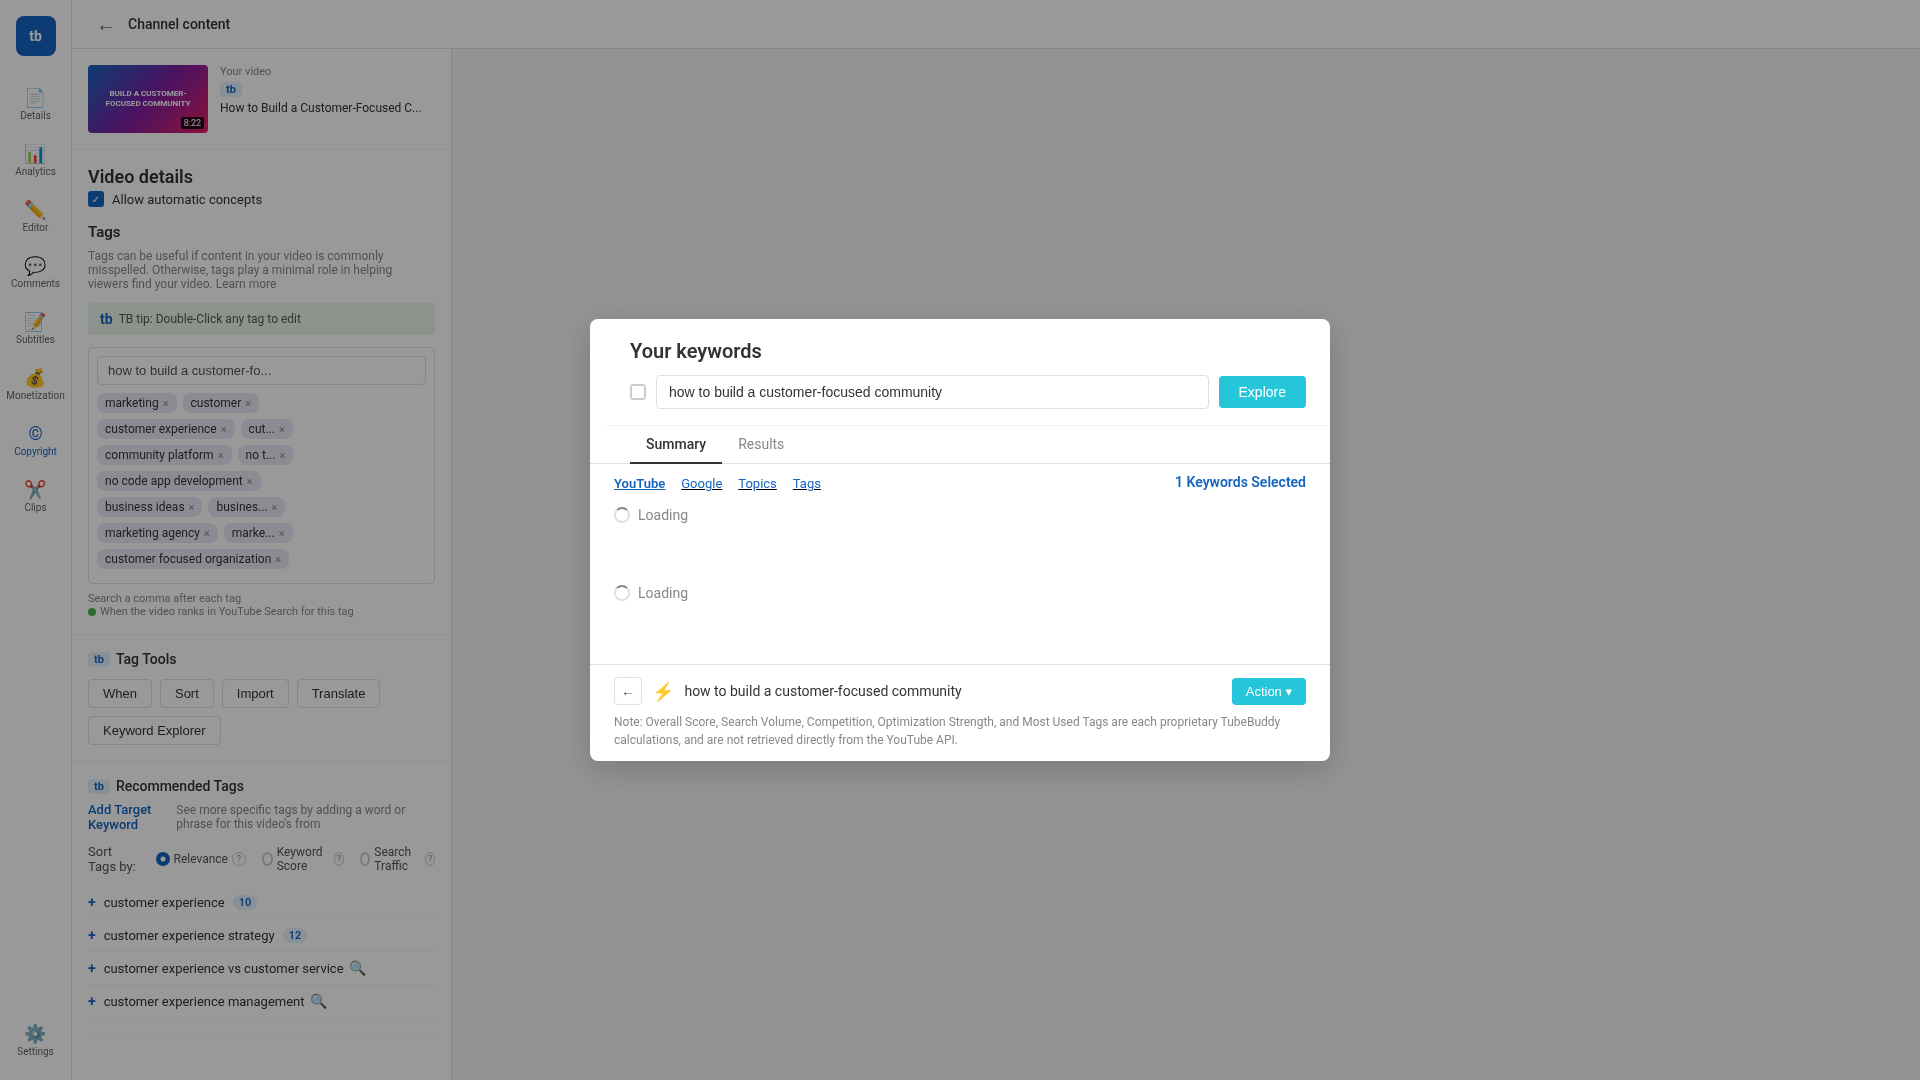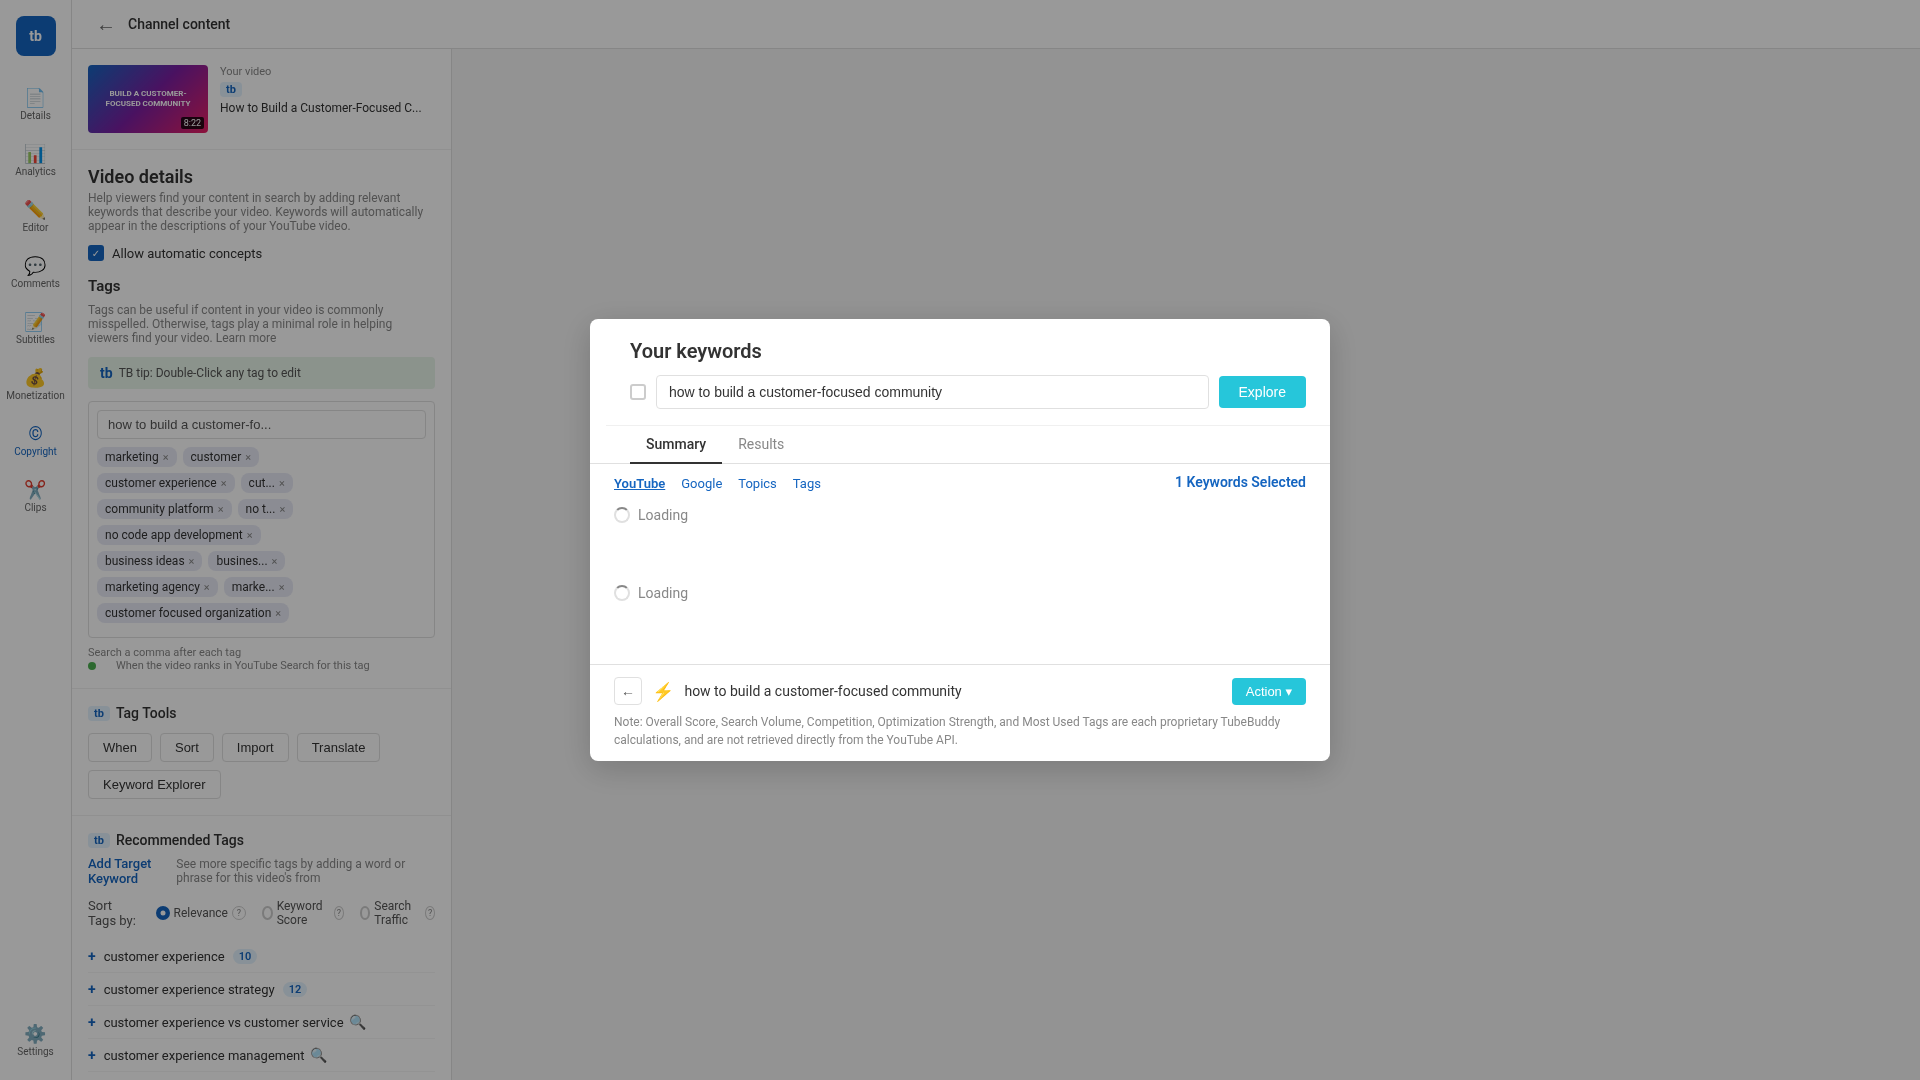--- a/index.html
+++ b/index.html
@@ -153,21 +153,21 @@
     }
     .tag-row { display: flex; flex-wrap: wrap; gap: 6px; margin-bottom: 6px; }
     .tag-chip {
       background: #e8eaf6; color: #333; border-radius: 8px;
       padding: 3px 8px; font-size: 12px;
       display: flex; align-items: center; gap: 4px;
     }
     .tag-remove { cursor: pointer; color: #888; font-size: 11px; }
 
     .tags-meta { font-size: 11px; color: #888; margin-top: 8px; }
-    .tags-tip { font-size: 11px; color: #888; display: flex; align-items: center; gap: 20px; }
+    .tags-tip { font-size: 11px; color: #888; display: flex; align-items: center; gap: 4px; }
     .dot-green { width: 8px; height: 8px; background: #4caf50; border-radius: 50%; display: inline-block; }
 
     
     .tag-tools {
       padding: 16px;
       border-top: 1px solid #f0f0f0;
     }
     .tag-tools-header { display: flex; align-items: center; gap: 6px; margin-bottom: 12px; }
     .tag-tools-label { font-size: 14px; font-weight: 500; color: #333; }
     .tag-tools-btns { display: flex; gap: 8px; flex-wrap: wrap; }
@@ -252,20 +252,21 @@
     }
 
     .keywords-selected-badge {
       position: absolute; top: 10px; right: 24px;
       color: #1565c0; font-size: 14px; font-weight: 600;
     }
 
     .platform-tabs {
       display: flex; gap: 16px; padding: 12px 24px 0;
       align-items: center;
+      text-decoration: underline;
     }
     .platform-tab { font-size: 13px; color: #1565c0; cursor: pointer; text-decoration: none; }
     .platform-tab.active { color: #1565c0; font-weight: 600; text-decoration: underline; }
 
     .loading-section {
       display: flex; align-items: center; gap: 8px;
       padding: 16px 24px; color: #888; font-size: 14px;
     }
     .loading-spinner {
       width: 16px; height: 16px; border: 2px solid #e0e0e0;
@@ -369,21 +370,20 @@
           <div class="video-label">Your video</div>
           <div class="video-meta">
             <span class="tb-badge">tb</span>
           </div>
           <div class="video-title">How to Build a Customer-Focused C...</div>
         </div>
       </div>
 
       <div class="video-details">
         <div class="section-title">Video details</div>
-        <div class="section-desc">Help viewers find your content in search by adding relevant keywords that describe your video. Keywords will automatically appear in the descriptions of your YouTube video.</div>
 
         <div class="allow-concepts">
           <div class="checkbox-blue">✓</div>
           <span class="allow-label">Allow automatic concepts</span>
         </div>
 
         <div class="tags-header">Tags</div>
         <div class="tags-desc">Tags can be useful if content in your video is commonly misspelled. Otherwise, tags play a minimal role in helping viewers find your video. Learn more</div>
 
         <div class="tip-bar">

